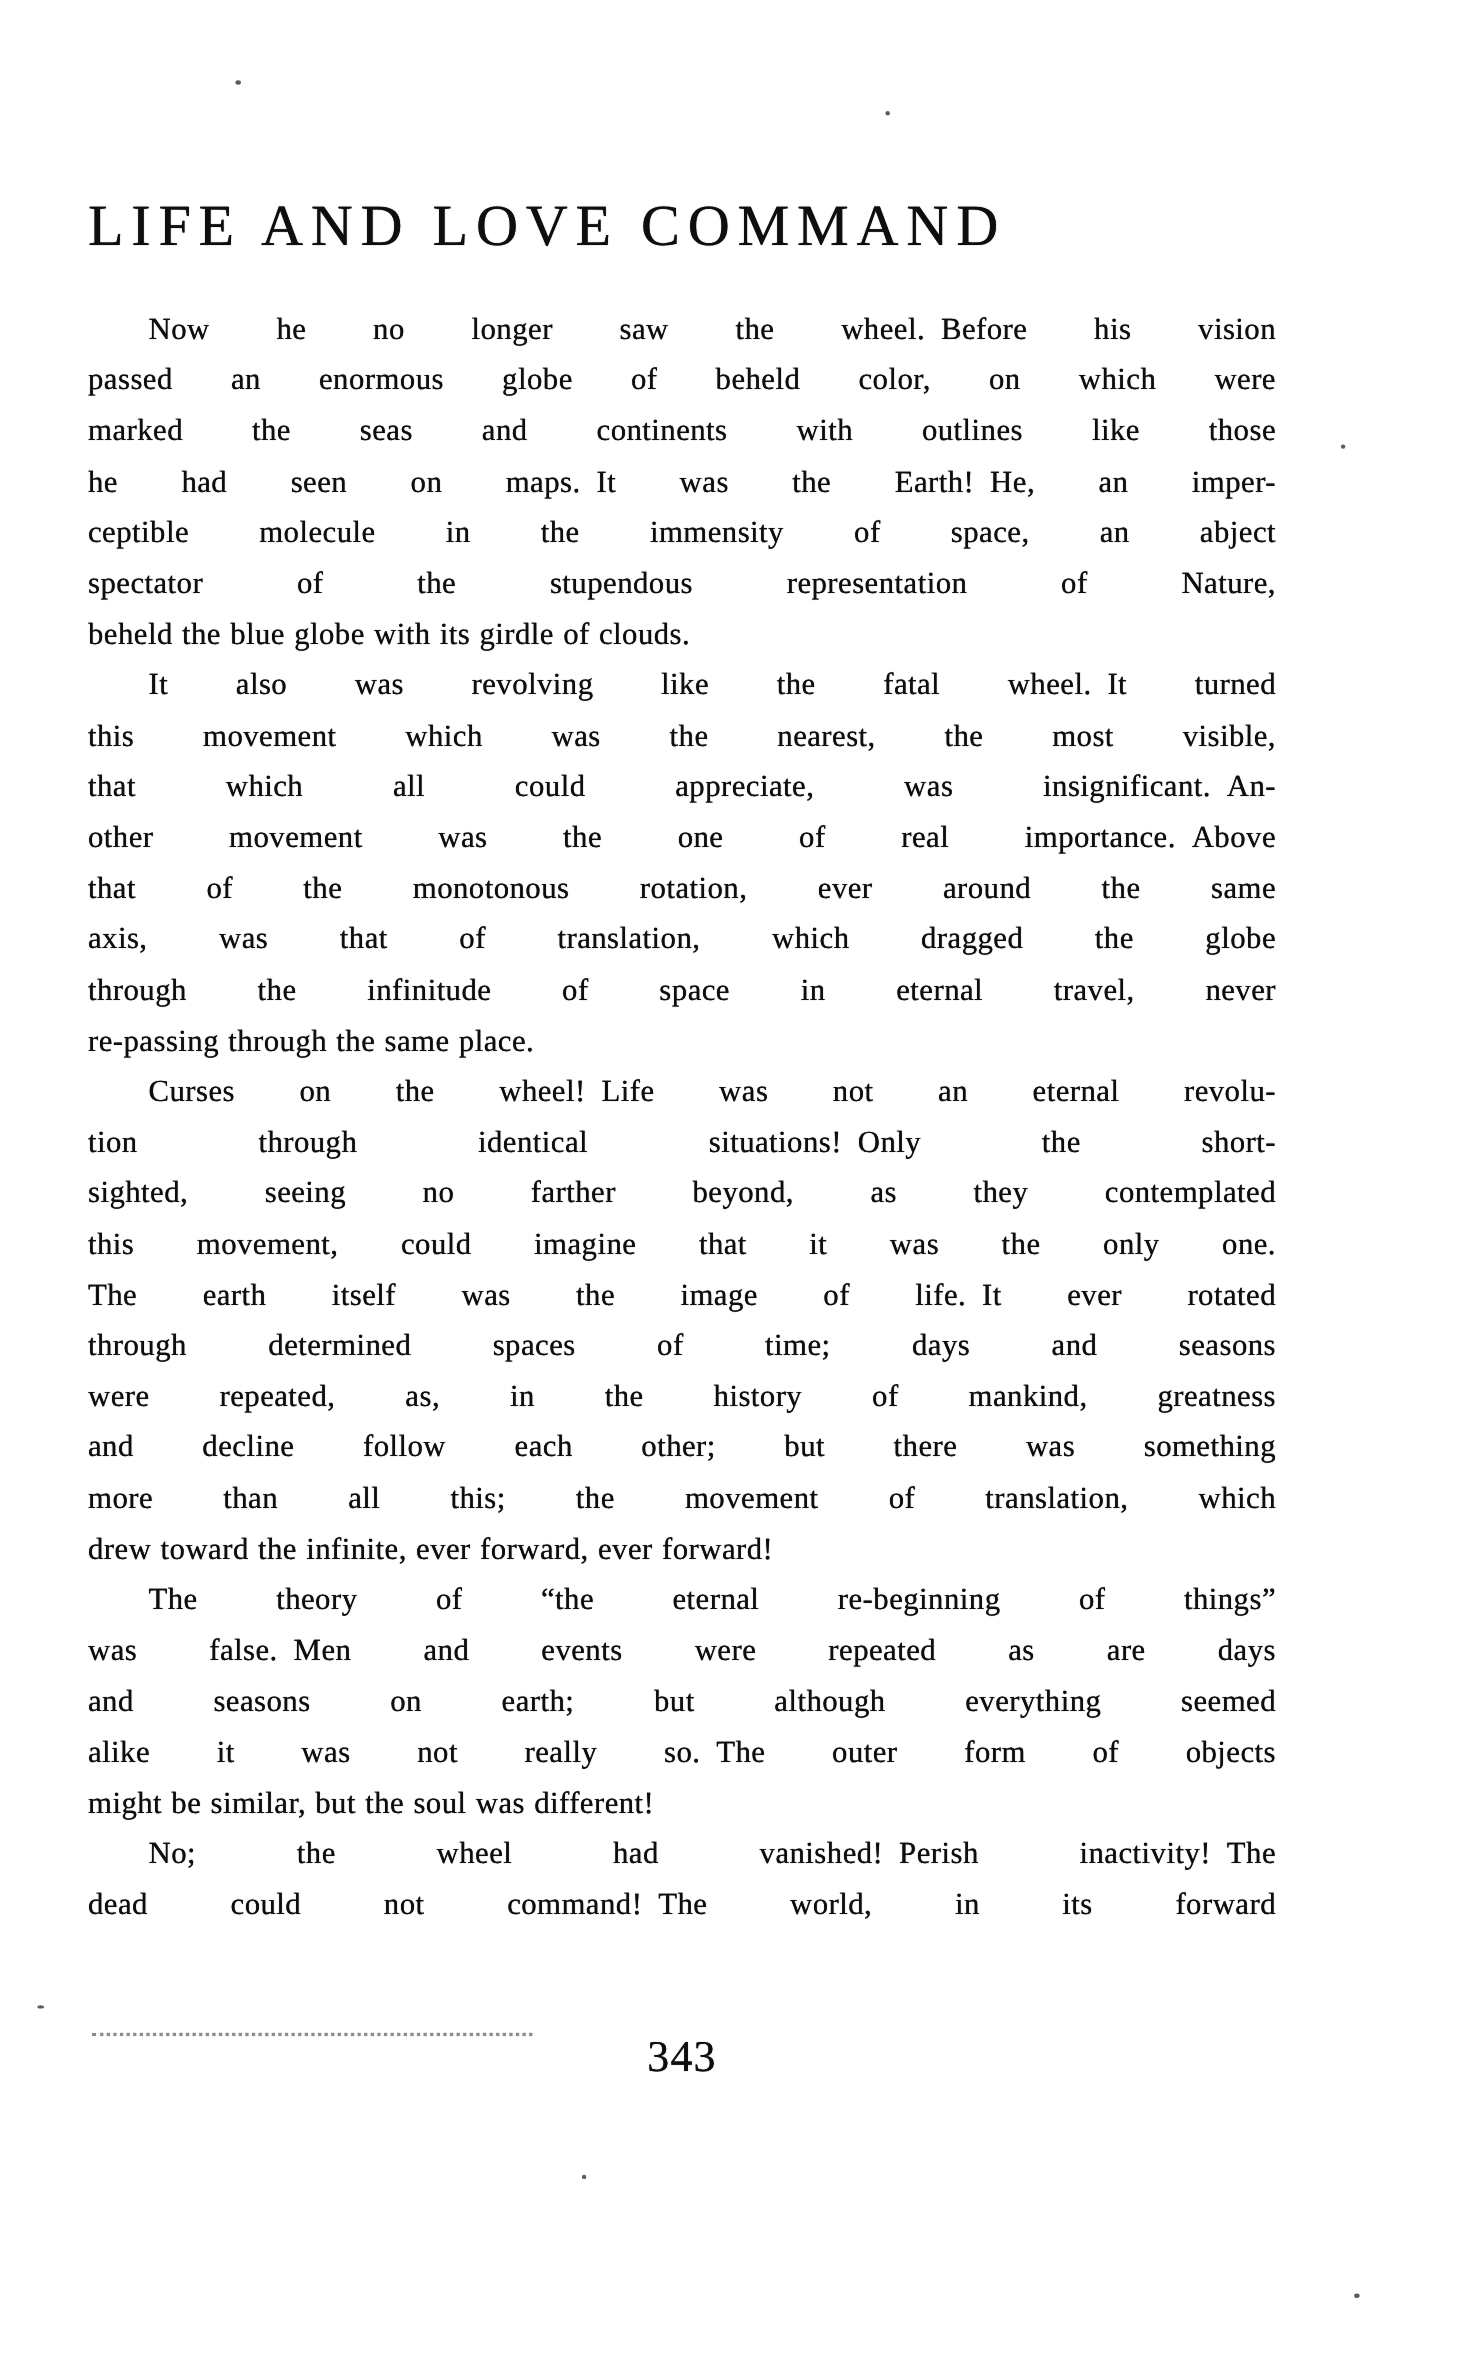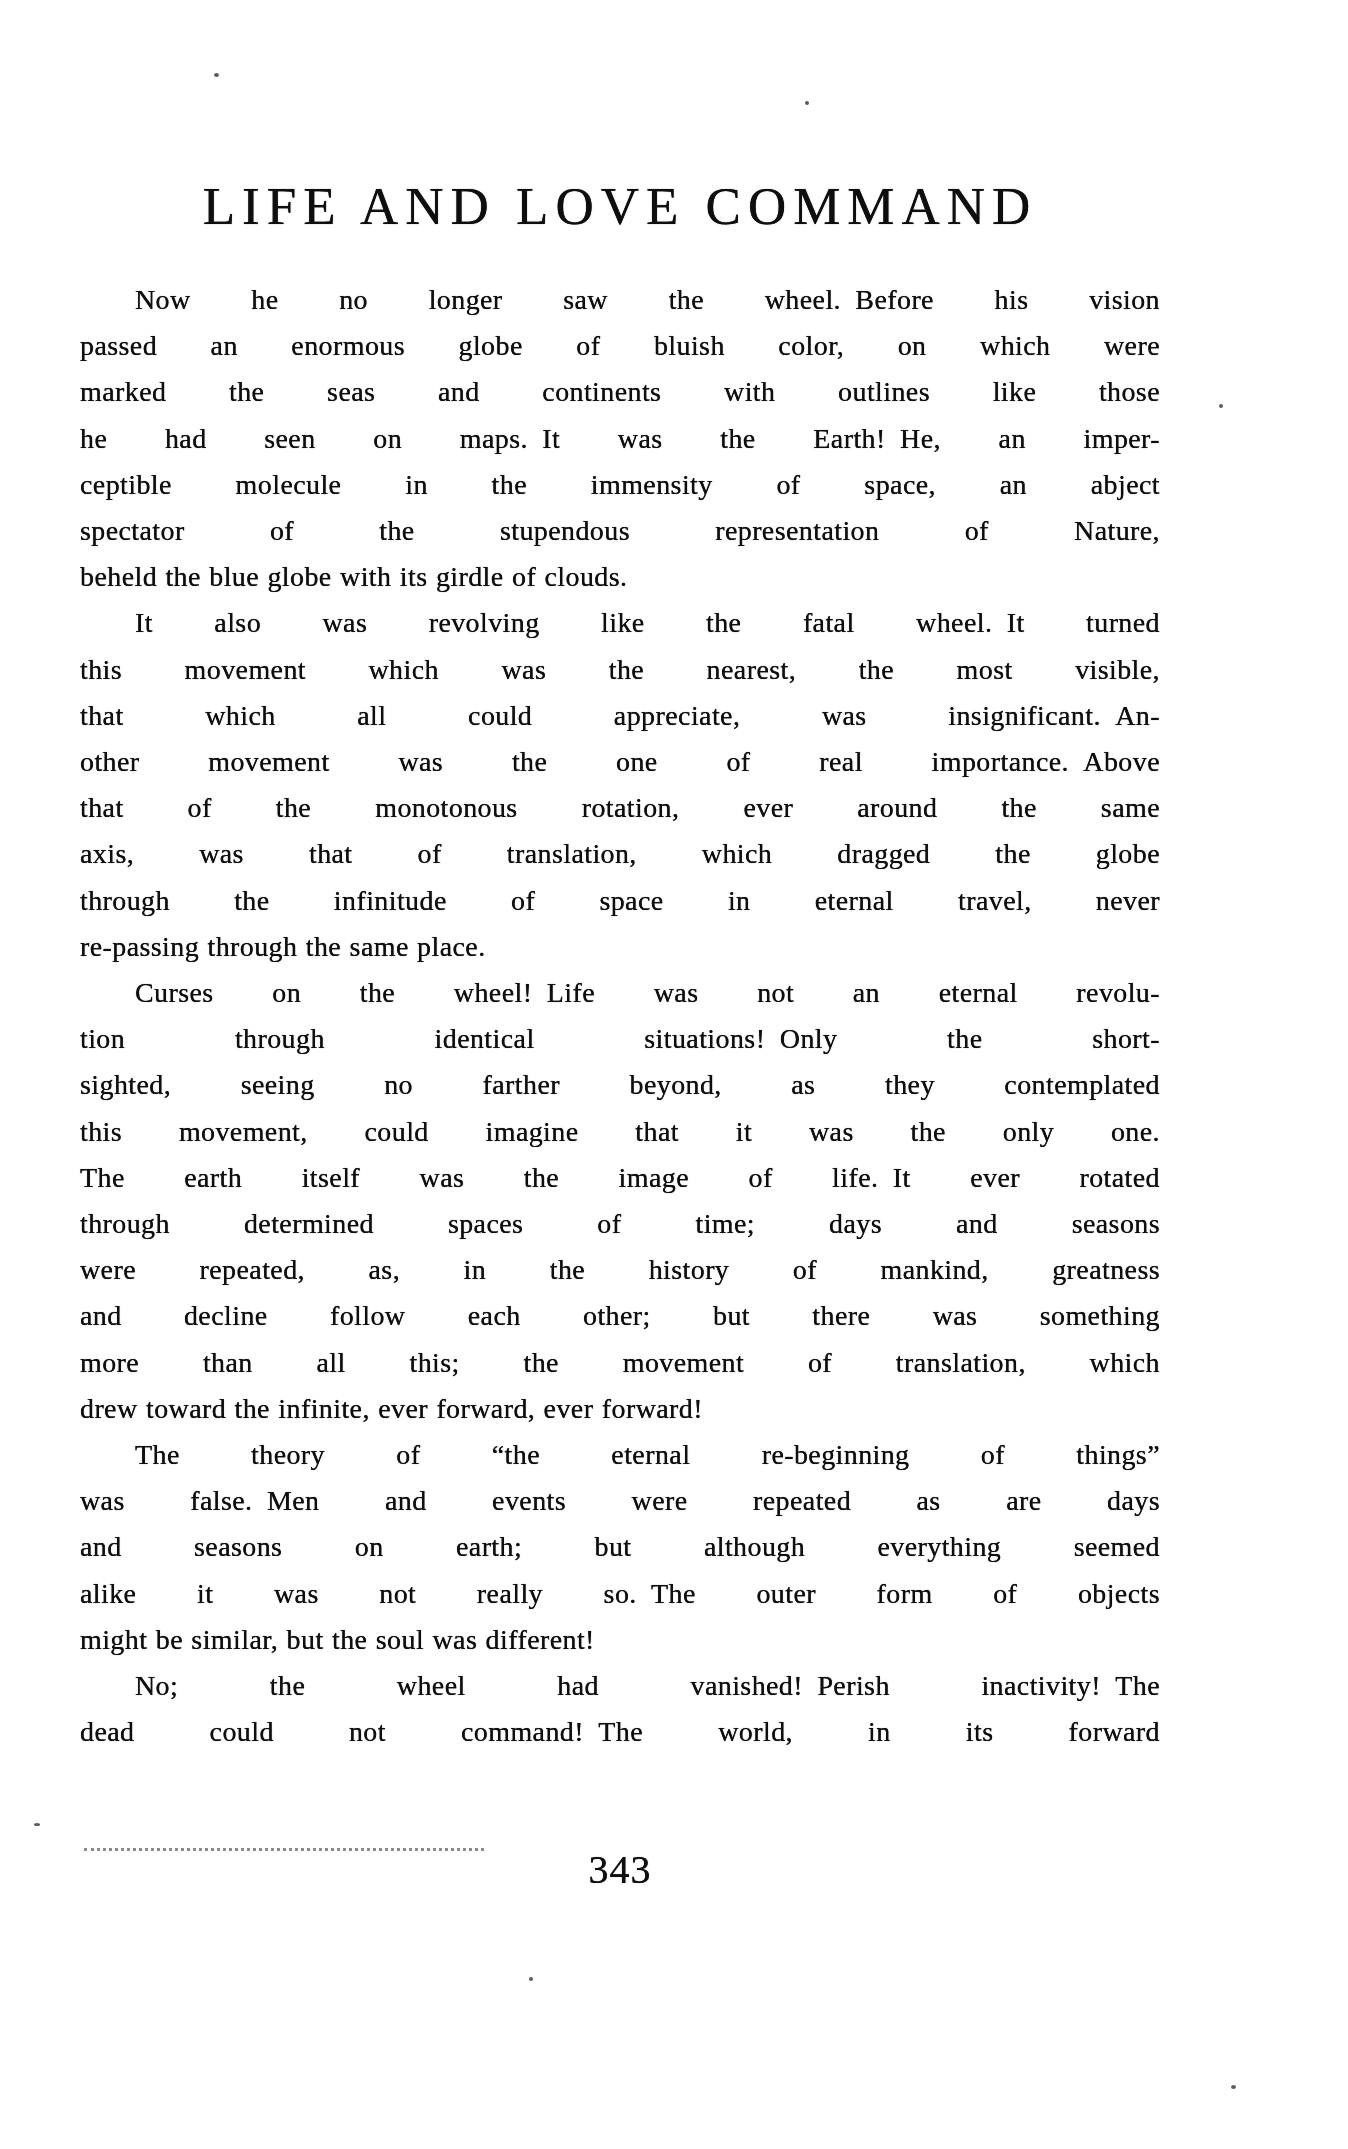--- a/index.html
+++ b/index.html
@@ -19,21 +19,21 @@
     position: absolute;
     inset: 0;
     background: #ffffff;
   }
   .title {
     position: absolute;
     left: 80px;
     top: 176px;
     width: 1080px;
     margin: 0;
-    text-align: center;
+    text-align: left;
     font-size: 53px;
     font-weight: normal;
     letter-spacing: 7px;
     white-space: nowrap;
     text-shadow: 0 0 0.8px currentColor;
   }
   .body-text {
     position: absolute;
     left: 80px;
     top: 277px;
@@ -87,21 +87,21 @@
 <body>
 
 <div class="page">
 
   <h1 class="title">LIFE AND LOVE COMMAND</h1>
 
   <div class="body-text">
 
     <div class="paragraph">
       <div class="line indent">Now he no longer saw the wheel. Before his vision</div>
-      <div class="line">passed an enormous globe of bluish color, on which were</div>
+      <div class="line">passed an enormous globe of beheld color, on which were</div>
       <div class="line">marked the seas and continents with outlines like those</div>
       <div class="line">he had seen on maps. It was the Earth! He, an imper-</div>
       <div class="line">ceptible molecule in the immensity of space, an abject</div>
       <div class="line">spectator of the stupendous representation of Nature,</div>
       <div class="line end">beheld the blue globe with its girdle of clouds.</div>
     </div>
 
     <div class="paragraph">
       <div class="line indent">It also was revolving like the fatal wheel. It turned</div>
       <div class="line">this movement which was the nearest, the most visible,</div>

